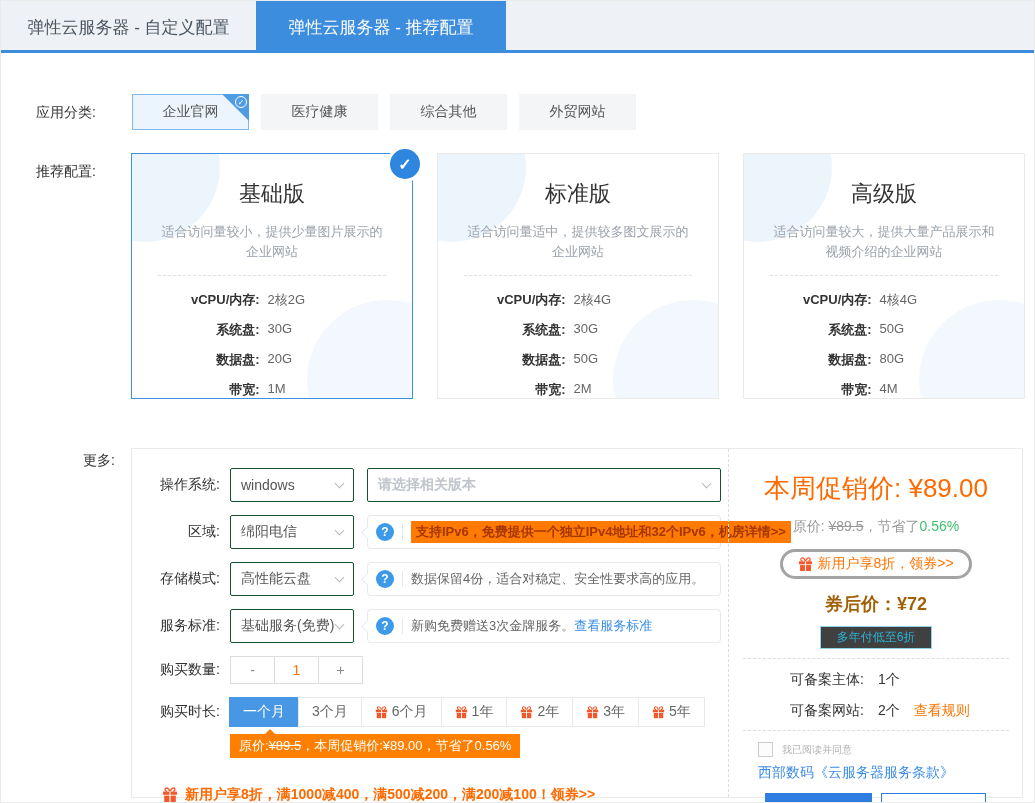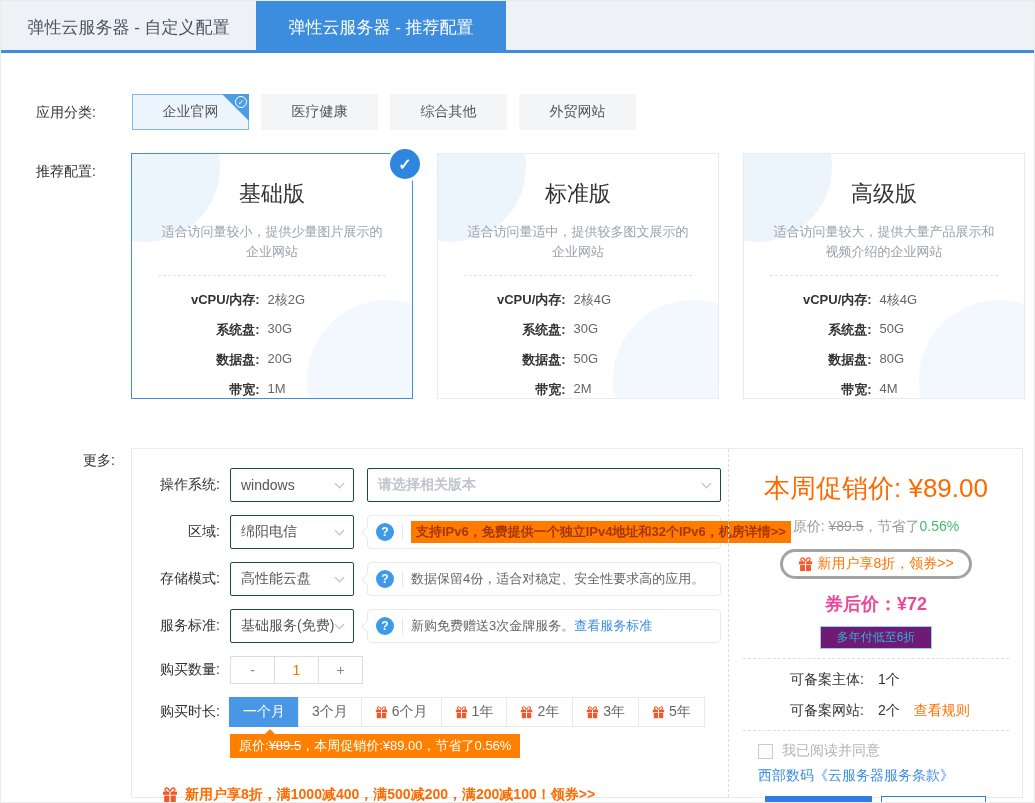--- a/index.html
+++ b/index.html
@@ -114,29 +114,29 @@
 
   
   .price-panel { position:absolute; left:596px; top:0; width:295px; height:100%;
                  border-left:1px dashed #ddd; text-align:center; }
   .pp-price { margin-top:22px; font-size:26px; color:#ff6a00; white-space:nowrap; }
   .pp-orig  { margin-top:12px; font-size:14px; color:#999; }
   .green { color:#3fbf6b; }
   .pp-pill { margin-top:13px; display:inline-flex; align-items:center; height:30px;
              border:3px solid #a3a3a3; border-radius:16px; padding:0 15px; color:#ff7300;
              font-size:14px; background:#fff; cursor:pointer; }
-  .pp-after { margin-top:13px; font-size:18px; font-weight:bold; color:#ec4899; }
+  .pp-after { margin-top:13px; font-size:18px; font-weight:bold; color:#a16207; }
   .pp-badge { margin-top:10px; display:inline-block; font-size:12px; color:#2bb3d4;
-              border:1px solid #8ed4e6; background:#701a75; padding:2px 16px; }
+              border:1px solid #8ed4e6; background:#404040; padding:2px 16px; }
   .pp-hr { margin:9px 14px 0; border-top:1px dashed #ddd; }
   .pp-row { margin-top:9px; text-align:left; padding-left:61px; font-size:14px;
             color:#333; line-height:22px; }
   .pp-row .val { margin-left:14px; color:#333; }
   .rules { color:#ff7300; margin-left:14px; cursor:pointer; }
-  .pp-agree { margin-top:11px; text-align:left; padding-left:29px; font-size:14px;
+  .pp-agree { margin-top:11px; text-align:left; padding-left:29px; font-size:10px;
               color:#b3b3b3; display:flex; align-items:center; }
   .checkbox { width:15px; height:15px; border:1px solid #ccc; background:#fcfcfc;
               margin-right:9px; flex:none; cursor:pointer; }
   .pp-terms { margin-top:7px; text-align:left; padding-left:29px; font-size:14px;
               color:#3c8ce6; cursor:pointer; }
   .pp-buttons { margin-top:11px; padding-left:36px; display:flex; gap:9px; }
   .btn-buy { width:107px; height:36px; background:#2f7de1; color:#fff; font-size:16px;
              border:none; display:flex; align-items:center; justify-content:center; cursor:pointer; }
   .btn-trial { width:105px; height:36px; background:#fff; color:#2f7de1;
                border:1px solid #2f7de1; font-size:16px; display:flex; align-items:center;

